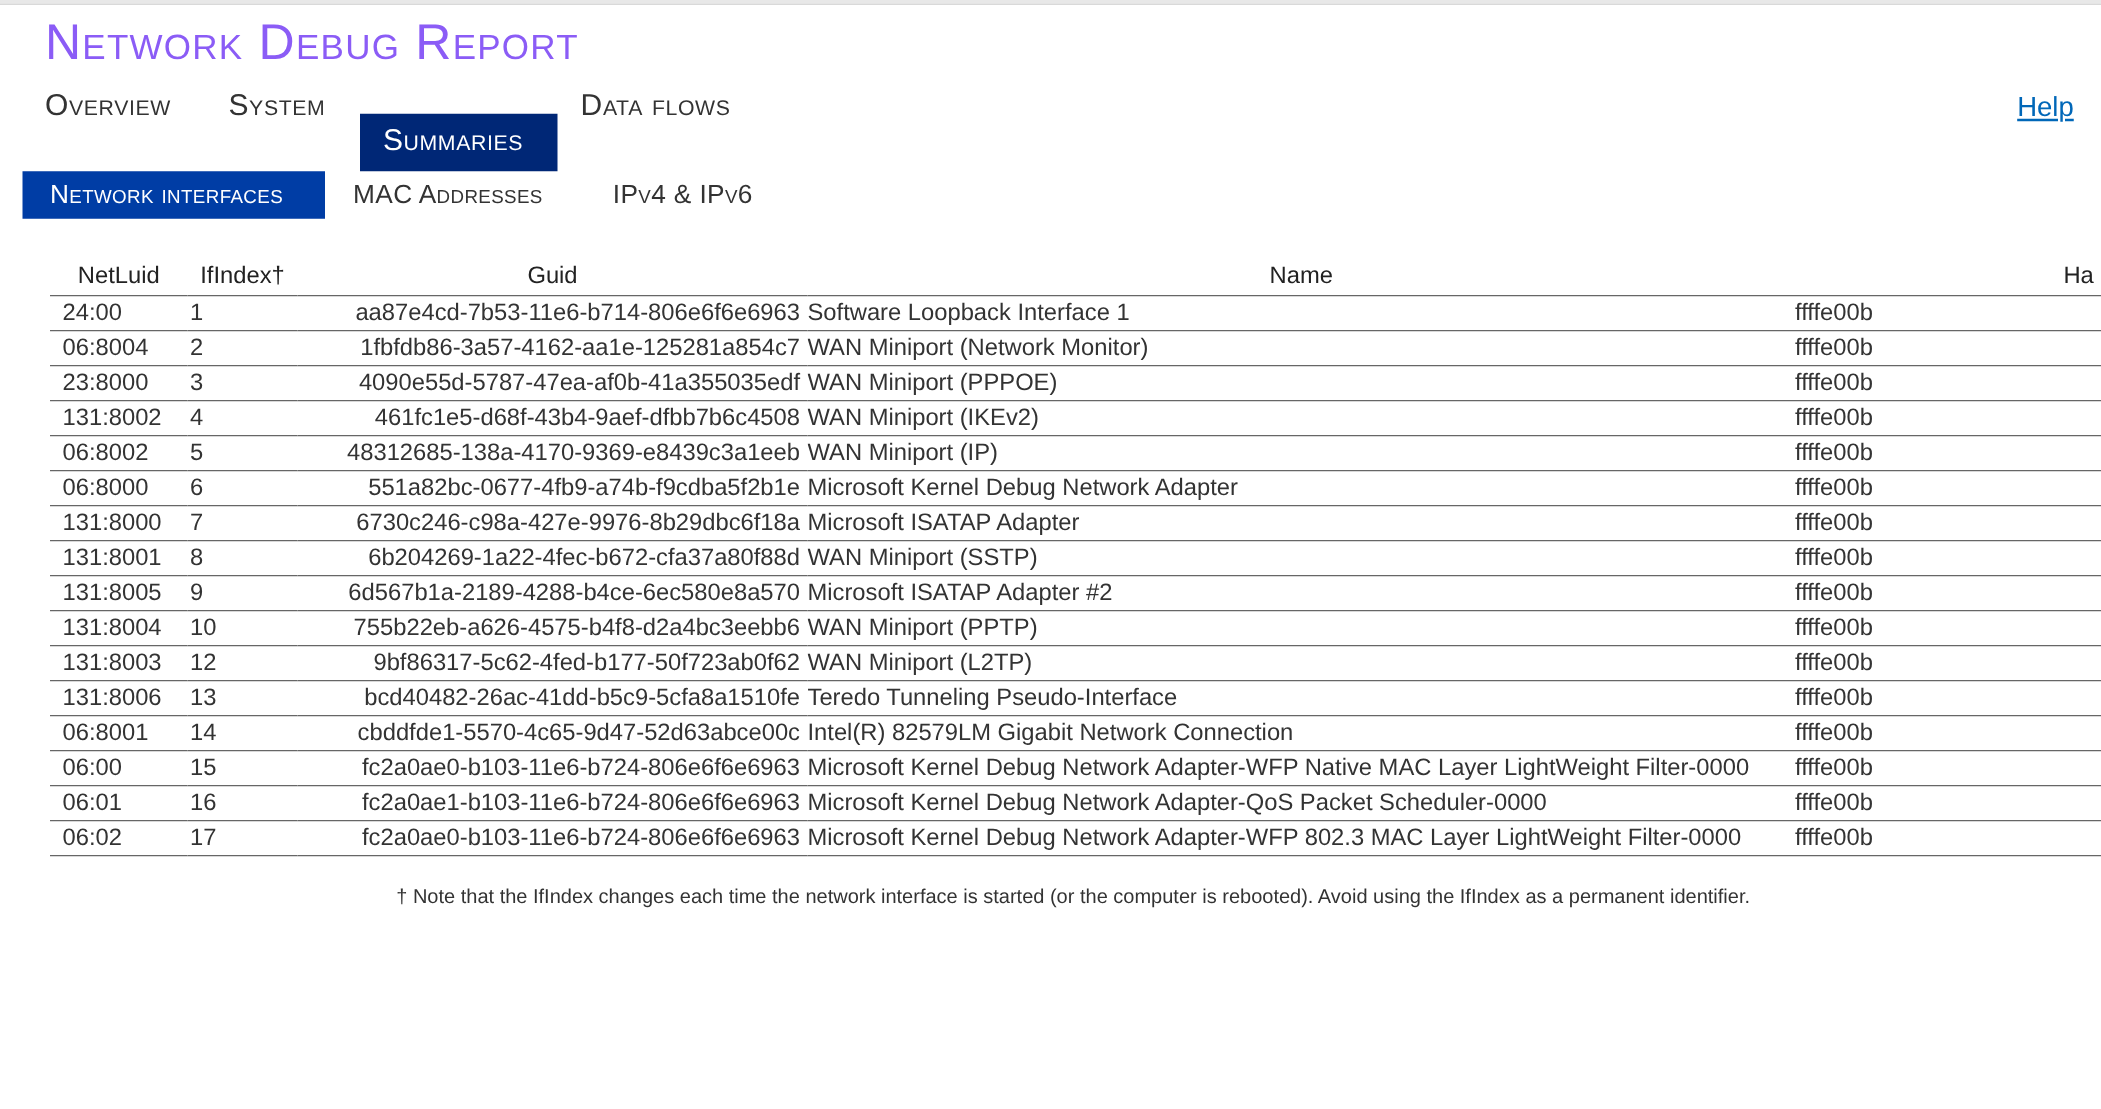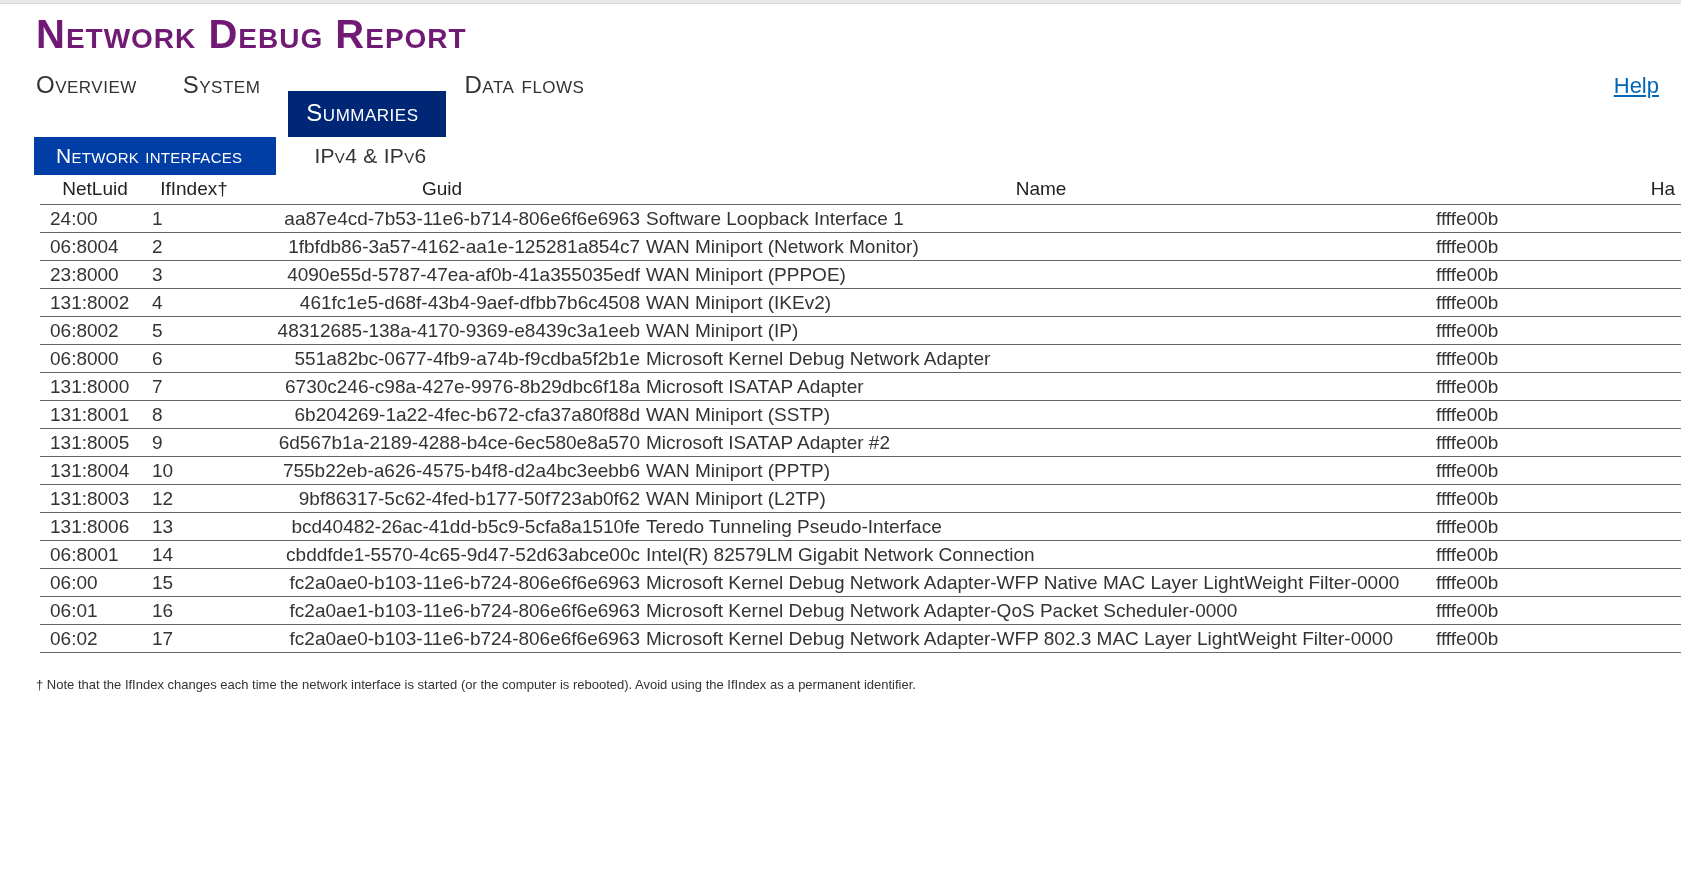--- a/index.html
+++ b/index.html
@@ -12,25 +12,25 @@
     height: 887px;
     overflow: hidden;
   }
   .topbar {
     height: 4px;
     background: #e8e8e8;
     border-bottom: 1px solid #d9d9d9;
   }
   .page-title {
     font-variant: small-caps;
-    font-weight: 700;
+    font-weight: 400;
     font-size: 40px;
     letter-spacing: 1px;
     padding: 8px 0 6px 36px;
-    color: #701a75;
+    color: #8b5cf6;
   }
   .tabs-primary {
     display: flex;
     align-items: stretch;
     padding-left: 18px;
     position: relative;
   }
   .tab-primary {
     font-variant: small-caps;
     font-weight: 300;
@@ -62,30 +62,30 @@
     padding-left: 18px;
   }
   .tab-secondary {
     font-variant: small-caps;
     font-weight: 300;
     font-size: 21px;
     letter-spacing: 0.3px;
     padding: 7px 34px 7px 22px;
     color: #333;
     cursor: pointer;
-    margin-left: 16px;
   }
   .tab-secondary.active {
     background: #003da5;
     color: #fff;
     padding-left: 22px;
   }
   .table-wrap {
     padding: 0 0 0 40px;
     width: 1681px;
+    margin-top: 32px;
   }
   table {
     border-collapse: collapse;
     width: 1641px;
     table-layout: fixed;
   }
   th, td {
     text-align: left;
     font-weight: 300;
     font-size: 19px;
@@ -107,42 +107,44 @@
   col.c-guid    { width: 408px; }
   col.c-name    { width: 790px; }
   col.c-ha      { width: 245px; }
   td.netluid { text-align: left; padding-left: 10px;}
   td.ifindex { text-align: left; padding-left: 2px;}
   td.guid    { text-align: right; padding-left: 0px;}
   td.name    { text-align: left; padding-left: 0px;}
   td.ha      { text-align: left; padding-left: 0px;}
   .footnote {
     font-weight: 300;
-    font-size: 13px;
+    font-size: 16px;
     padding: 24px 0 0 36px;
     color: #333;
+    text-align: center;
   }
 </style>
 </head>
 <body>
 
 <div class="topbar"></div>
 
 <div class="page-title">Network Debug Report</div>
 
 <div class="tabs-primary">
   <div class="tab-primary">Overview</div>
   <div class="tab-primary">System</div>
   <div class="tab-primary active">Summaries</div>
   <div class="tab-primary">Data flows</div>
   <a class="help-link">Help</a>
 </div>
 
 <div class="tabs-secondary">
   <div class="tab-secondary active">Network interfaces</div>
+  <div class="tab-secondary">MAC Addresses</div>
   <div class="tab-secondary">IPv4 &amp; IPv6</div>
 </div>
 
 <div class="table-wrap">
   <table>
     <colgroup>
       <col class="c-netluid">
         <col class="c-ifindex">
         <col class="c-guid">
         <col class="c-name">

